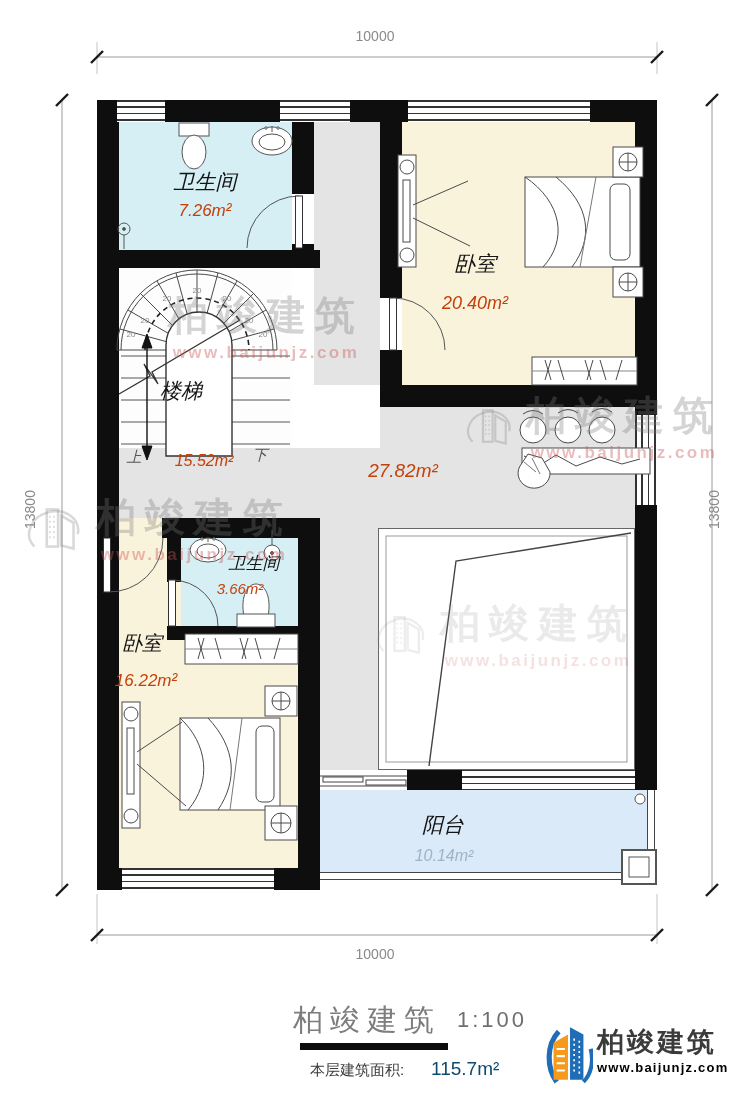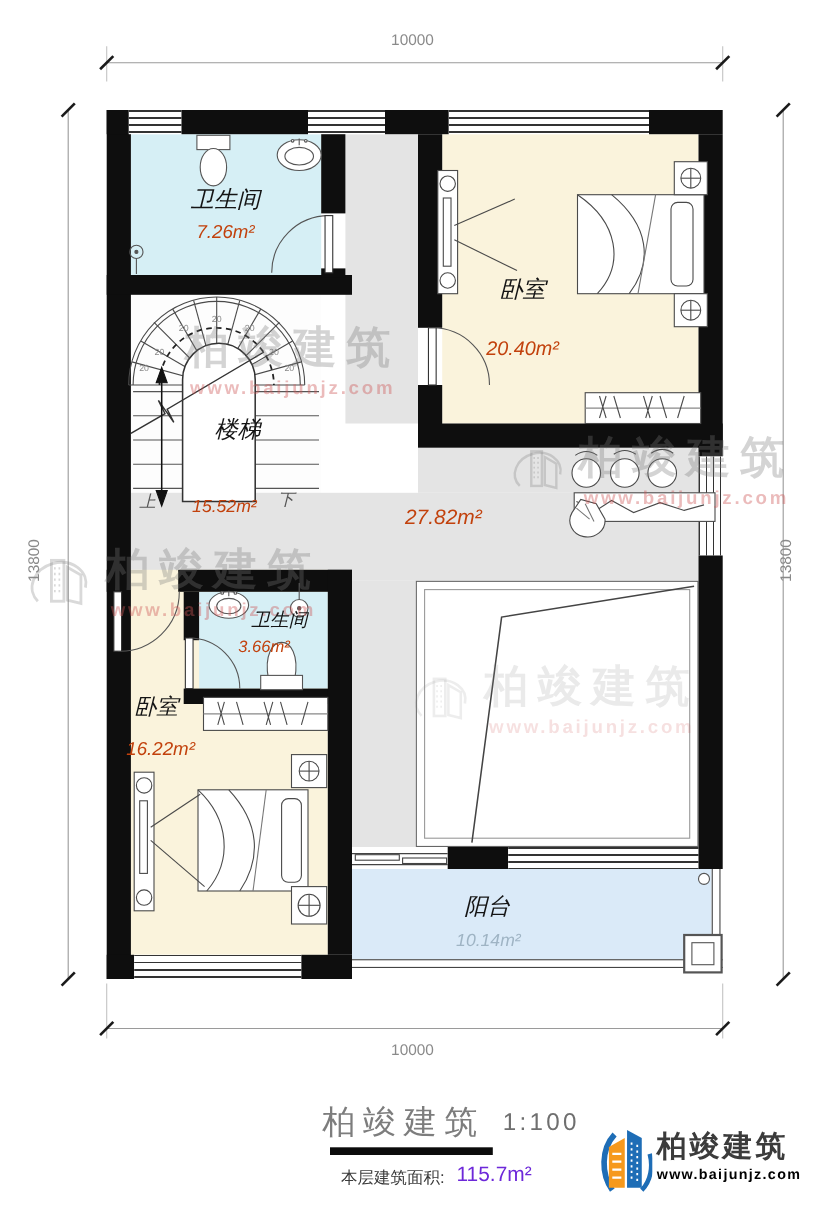--- a/index.html
+++ b/index.html
@@ -27,21 +27,21 @@
   .wm1 .big,.wm2 .big,.wm3 .big{color:rgba(120,120,120,.32);}
   .wm1 .url,.wm2 .url,.wm3 .url{color:rgba(205,85,85,.40);}
   .wm4 .big{color:rgba(140,140,140,.18);}
   .wm4 .url{color:rgba(205,85,85,.18);}
   .wm svg{color:rgba(130,130,130,.30);}
   .wm4 svg{color:rgba(140,140,140,.16);}
   .title-main{position:absolute;color:#7d7d7d;font-size:30px;letter-spacing:7px;}
   .title-scale{position:absolute;color:#6f6f6f;font-size:22px;letter-spacing:3px;}
   .title-bar{position:absolute;background:#0c0c0c;}
   .title-sub{position:absolute;color:#3a3a3a;font-size:15px;}
-  .title-subval{position:absolute;color:#6d28d9;font-size:19px;}
+  .title-subval{position:absolute;color:#0c4a6e;font-size:19px;margin-left:16px;}
   .brand-name{position:absolute;color:#3b3b3b;font-size:27px;font-weight:bold;letter-spacing:3px;}
   .brand-url{position:absolute;color:#000;font-size:13px;font-weight:bold;letter-spacing:1.2px;}
 </style>
 </head>
 <body>
 
 <div class="fill" style="left:119px;top:122px;width:173px;height:128px;background:#d6eff5;"></div>
 <div class="fill" style="left:402px;top:122px;width:233px;height:263px;background:#faf3dc;"></div>
 <div class="fill" style="left:314px;top:122px;width:66px;height:263px;background:#e4e4e4;"></div>
 <div class="fill" style="left:119px;top:268px;width:173px;height:180px;background:#fdfdfd;"></div>
@@ -344,23 +344,23 @@
   <div class="col">
     <span class="big">柏竣建筑</span>
     <span class="url">www.baijunjz.com</span>
   </div>
 </div>
 
 <div class="lbl" style="left:145px;top:170px;width:120px;font-size:21px;">卫生间</div>
 <div class="lbl area" style="left:150px;top:202px;width:110px;font-size:17px;">7.26m²</div>
 
 <div class="lbl" style="left:430px;top:252px;width:90px;font-size:21px;">卧室</div>
-<div class="lbl area" style="left:420px;top:308px;width:110px;font-size:18px;">20.40m²</div>
-
-<div class="lbl" style="left:184px;top:379px;width:64px;font-size:21px;">楼梯</div>
+<div class="lbl area" style="left:420px;top:294px;width:110px;font-size:18px;">20.40m²</div>
+
+<div class="lbl" style="left:149px;top:379px;width:64px;font-size:21px;">楼梯</div>
 <div class="lbl" style="left:122px;top:449px;width:24px;font-size:15px;color:#555;">上</div>
 <div class="lbl area" style="left:158px;top:452px;width:92px;font-size:16px;">15.52m²</div>
 <div class="lbl" style="left:248px;top:447px;width:24px;font-size:15px;color:#555;">下</div>
 
 <div class="lbl area" style="left:358px;top:461px;width:90px;font-size:19px;">27.82m²</div>
 
 <div class="lbl" style="left:212px;top:555px;width:84px;font-size:17px;">卫生间</div>
 <div class="lbl area" style="left:205px;top:581px;width:70px;font-size:15px;">3.66m²</div>
 
 <div class="lbl" style="left:110px;top:632px;width:64px;font-size:20px;">卧室</div>

